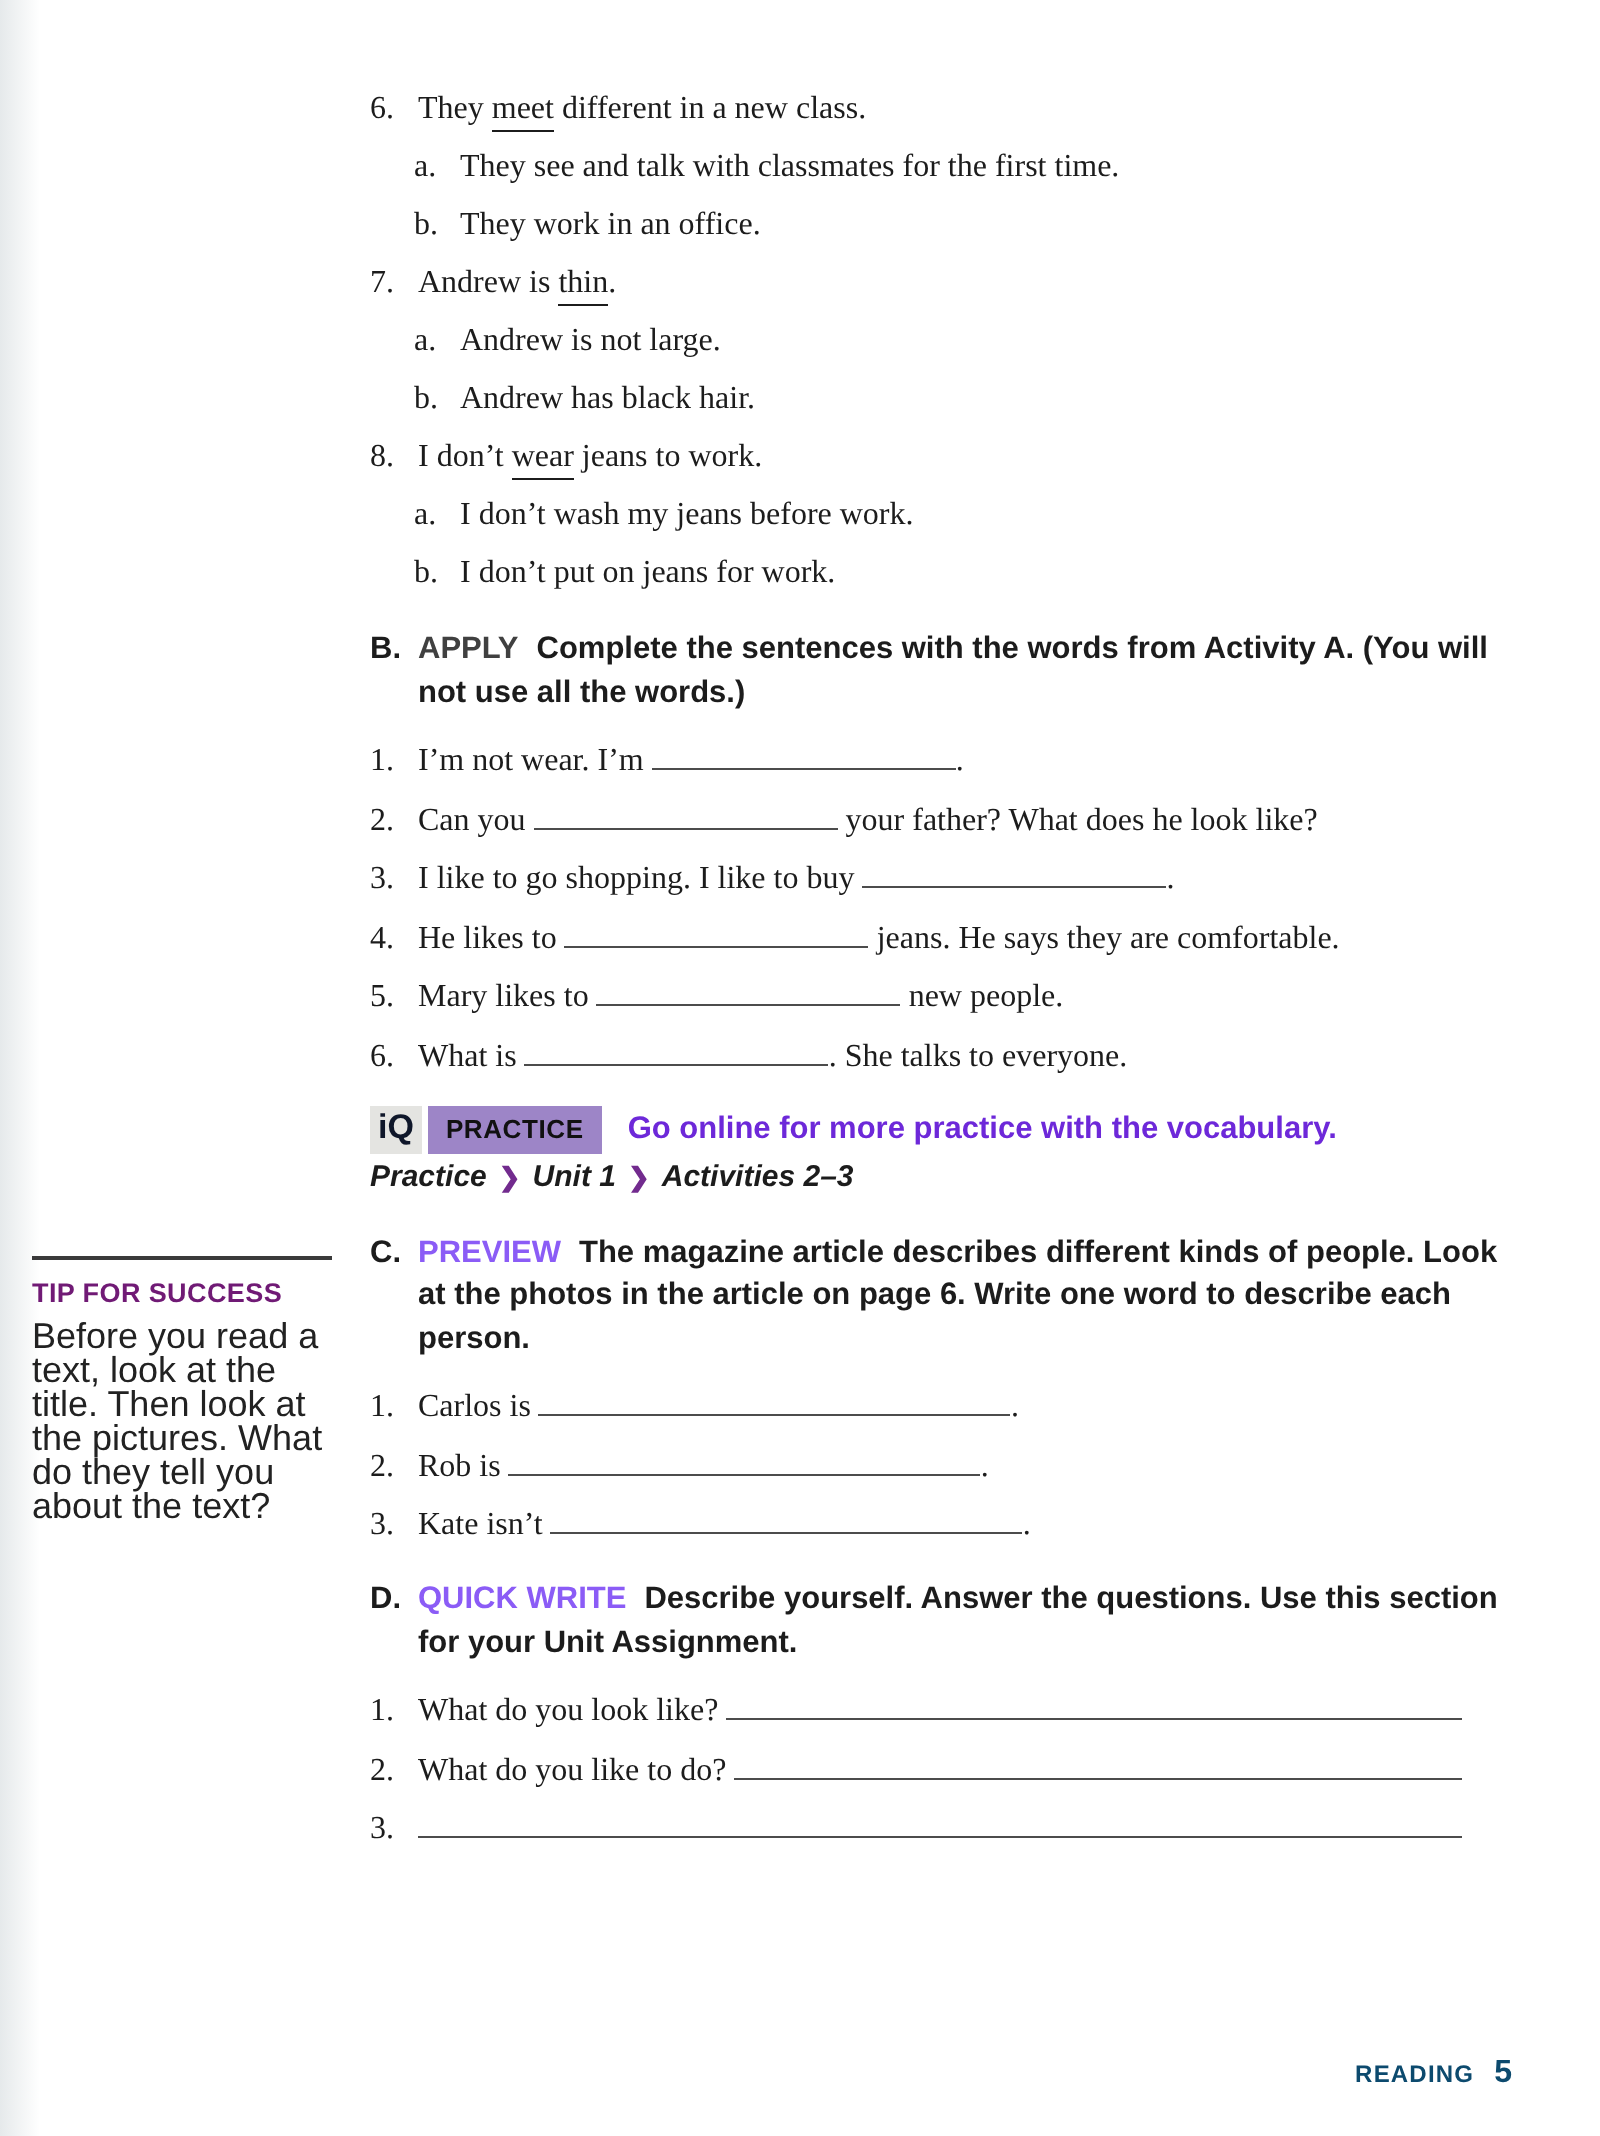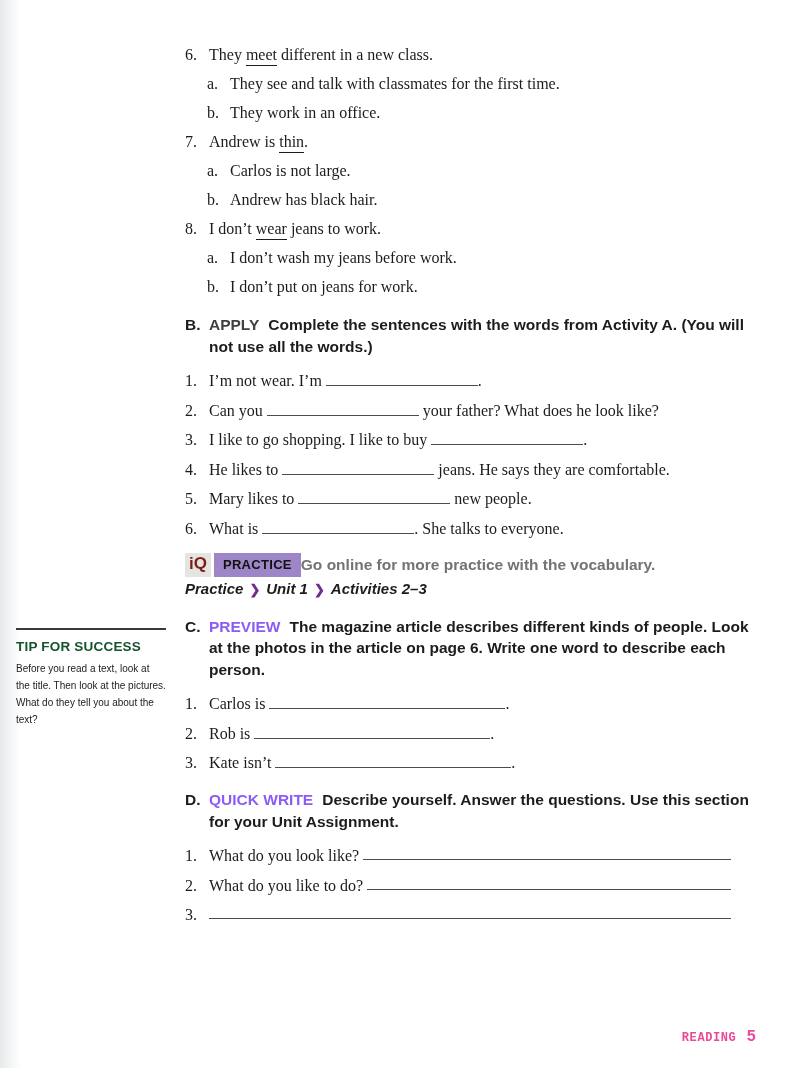--- a/index.html
+++ b/index.html
@@ -38,34 +38,34 @@
   .fill-line .num { width:24px; flex:none; }
   .blank { display:inline-block; border-bottom:1px solid #4c4c4c; height:15px; vertical-align:baseline; }
   .blank-b { width:152px; }
   .blank-c { width:236px; }
   .txt-flex { flex:1; display:flex; white-space:pre; }
   .blank-grow { flex:1; }
   .fill-line-d { padding-right:24px; }
 
   
   .iq-row { display:flex; align-items:center; margin:13px 0 3px; font-family:"Liberation Sans", sans-serif; }
-  .iq-logo { background:#e4e4e1; color:#7f1d1d; font-weight:bold; font-size:17px; padding:1px 4px 3px; }
+  .iq-logo { background:#e4e4e1; color:#0f172a; font-weight:bold; font-size:17px; padding:1px 4px 3px; }
   .practice-badge { background:#9d85c7; color:#111; font-weight:bold; font-size:13px; letter-spacing:.3px; padding:4px 9px 5px; margin-left:3px; }
-  .iq-text { font-weight:bold; font-size:15.5px; color:#737373; }
+  .iq-text { font-weight:bold; font-size:15.5px; margin-left:13px; color:#6d28d9; }
   .crumb { font-family:"Liberation Sans", sans-serif; font-style:italic; font-weight:bold; font-size:15px; color:#1c1c1c; margin-bottom:2px; }
   .crumb .sep { color:#722b8e; font-style:normal; font-size:13px; margin:0 6px; }
 
   
   .tip { position:absolute; left:16px; top:628px; width:150px; font-family:"Liberation Sans", sans-serif; }
   .tip-rule { border-top:2px solid #3a3a3a; margin-bottom:9px; }
-  .tip-title { font-weight:bold; font-size:13.5px; letter-spacing:.2px; color:#14532d; margin-bottom:6px; }
-  .tip-body { font-size:10px; line-height:17px; color:#222; }
-
-  
-  .footer { position:absolute; right:44px; bottom:22px; display:flex; align-items:baseline; font-family:Liberation Mono, monospace; color:#ec4899; }
+  .tip-title { font-weight:bold; font-size:13.5px; letter-spacing:.2px; color:#701a75; margin-bottom:6px; }
+  .tip-body { font-size:18px; line-height:17px; color:#222; }
+
+  
+  .footer { position:absolute; right:44px; bottom:22px; display:flex; align-items:baseline; font-family:Liberation Sans, sans-serif; color:#0c4a6e; }
   .footer-section { font-size:12px; font-weight:bold; letter-spacing:.6px; }
   .footer-page { font-size:16px; font-weight:bold; margin-left:10px; }
 </style>
 </head>
 <body>
 
 <div class="page">
   <div class="scan-edge"></div>
 
   <div class="main">
@@ -84,21 +84,21 @@
         <span class="num">b.</span>
         <span class="txt">They work in an office.</span>
       </div>
 
       <div class="ex-line">
         <span class="num">7.</span>
         <span class="txt"><span>Andrew is </span><span class="u">thin</span><span>.</span></span>
       </div>
       <div class="ex-line ex-sub">
         <span class="num">a.</span>
-        <span class="txt">Carlos is not large.</span>
+        <span class="txt">Andrew is not large.</span>
       </div>
       <div class="ex-line ex-sub">
         <span class="num">b.</span>
         <span class="txt">Andrew has black hair.</span>
       </div>
 
       <div class="ex-line">
         <span class="num">8.</span>
         <span class="txt"><span>I don’t </span><span class="u">wear</span><span> jeans to work.</span></span>
       </div>

